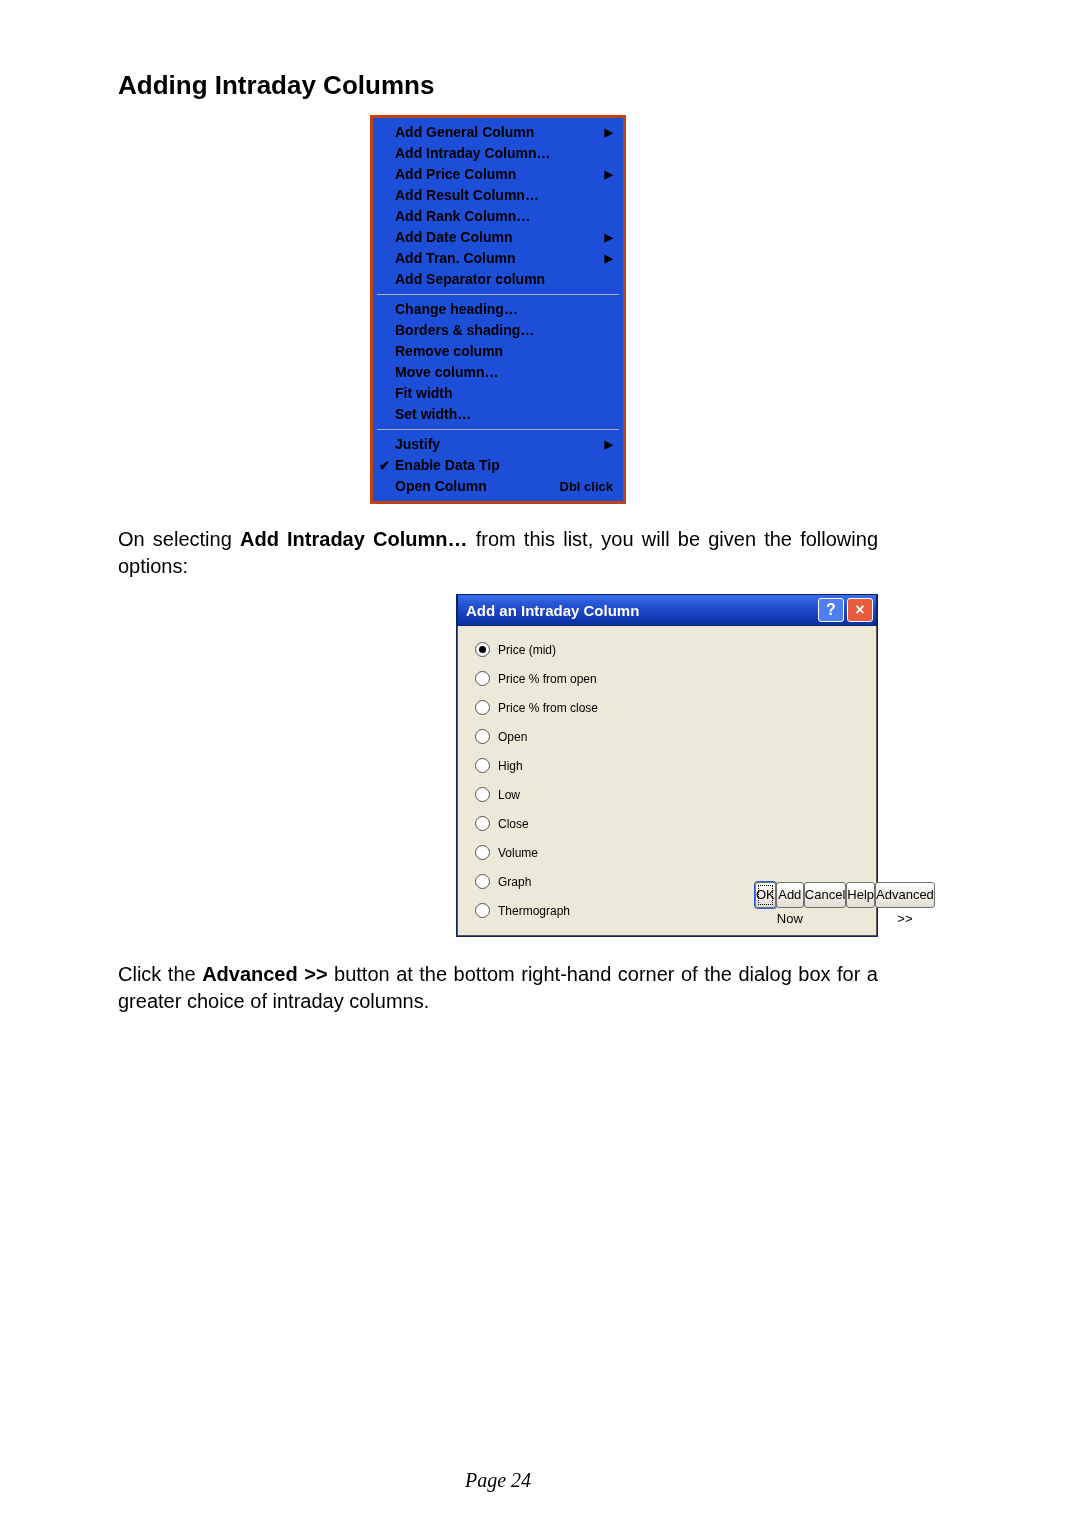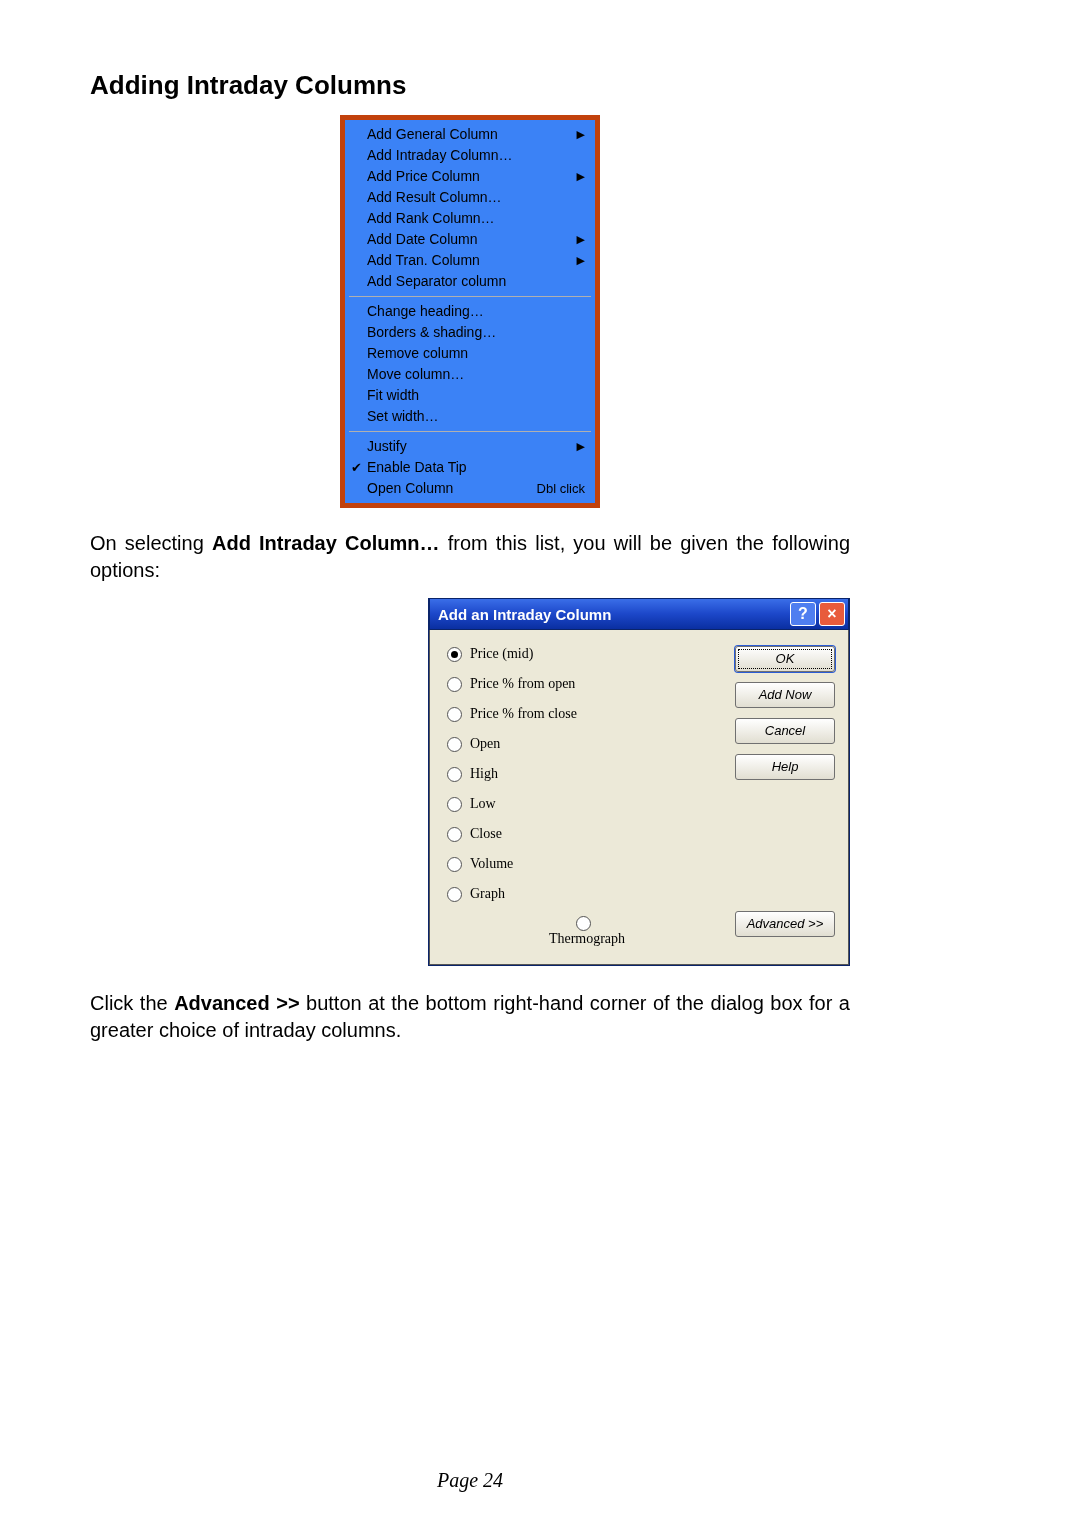--- a/index.html
+++ b/index.html
@@ -4,20 +4,21 @@
 <style>
   html,body{margin:0;padding:0;background:#fff;}
   .page{
     width:940px;
     min-height:1532px;
     box-sizing:border-box;
     padding:70px 90px 12px 90px;
     font-family:Arial, Helvetica, sans-serif;
     color:#000;
     position:relative;
+    margin-left:28px;
   }
   h2{
     font-size:26px;
     margin:0 0 14px 0;
     font-weight:bold;
   }
   p.body{
     font-size:20px;
     line-height:1.35;
     margin:0 0 14px 0;
@@ -25,26 +26,27 @@
   }
   .bold{font-weight:bold;}
   
   .ctx-wrap{
     display:flex;
     justify-content:center;
     margin:4px 0 22px 0;
   }
   .ctx-menu{
     width:250px;
-    border:5px solid #c2410c;
-    background:#3b82f6;
+    border:3px solid #c2410c;
+    background:#1d4ed8;
     font-family:Tahoma, Arial, sans-serif;
     font-size:14px;
     color:#000;
     padding:4px 0;
+    font-weight:bold;
   }
   .ctx-item{
     display:flex;
     align-items:center;
     padding:1px 10px 1px 22px;
     position:relative;
     line-height:19px;
     white-space:nowrap;
   }
   .ctx-item .label{flex:1;}
@@ -97,34 +99,33 @@
   .caption-close{background:#e85b3c;color:#fff;}
   .dlg-body{
     display:flex;
     padding:16px 14px 18px 18px;
   }
   .radios{flex:1;}
   .radio-row{
     display:flex;
     align-items:center;
     margin:0 0 14px 0;
-    font-size:14px;
+    font-size:12px;
     color:#000;
-    font-family:Liberation Serif, serif;
-  }
-  .radio-row:last-child{margin-bottom:0;flex-direction:column;}
+  }
+  .radio-row:last-child{margin-bottom:0;}
   .radio-dot{
     width:13px;height:13px;border:1px solid #545454;border-radius:50%;
     background:#fff;margin-right:8px;position:relative;flex:0 0 auto;
   }
   .radio-dot.sel::after{
     content:"";position:absolute;left:3px;top:3px;width:7px;height:7px;
     background:#000;border-radius:50%;
   }
-  .dlg-btns{width:108px;display:flex;flex-direction:column;align-items:flex-end;font-style:italic;}
+  .dlg-btns{width:108px;display:flex;flex-direction:row;align-items:flex-end;}
   .win-btn{
     width:100px;height:26px;
     background:linear-gradient(to bottom,#ffffff,#e1ded1);
     border:1px solid #707070;
     border-radius:3px;
     font-family:Tahoma,Arial,sans-serif;
     font-size:13px;
     margin-bottom:10px;
     text-align:center;
     line-height:24px;

